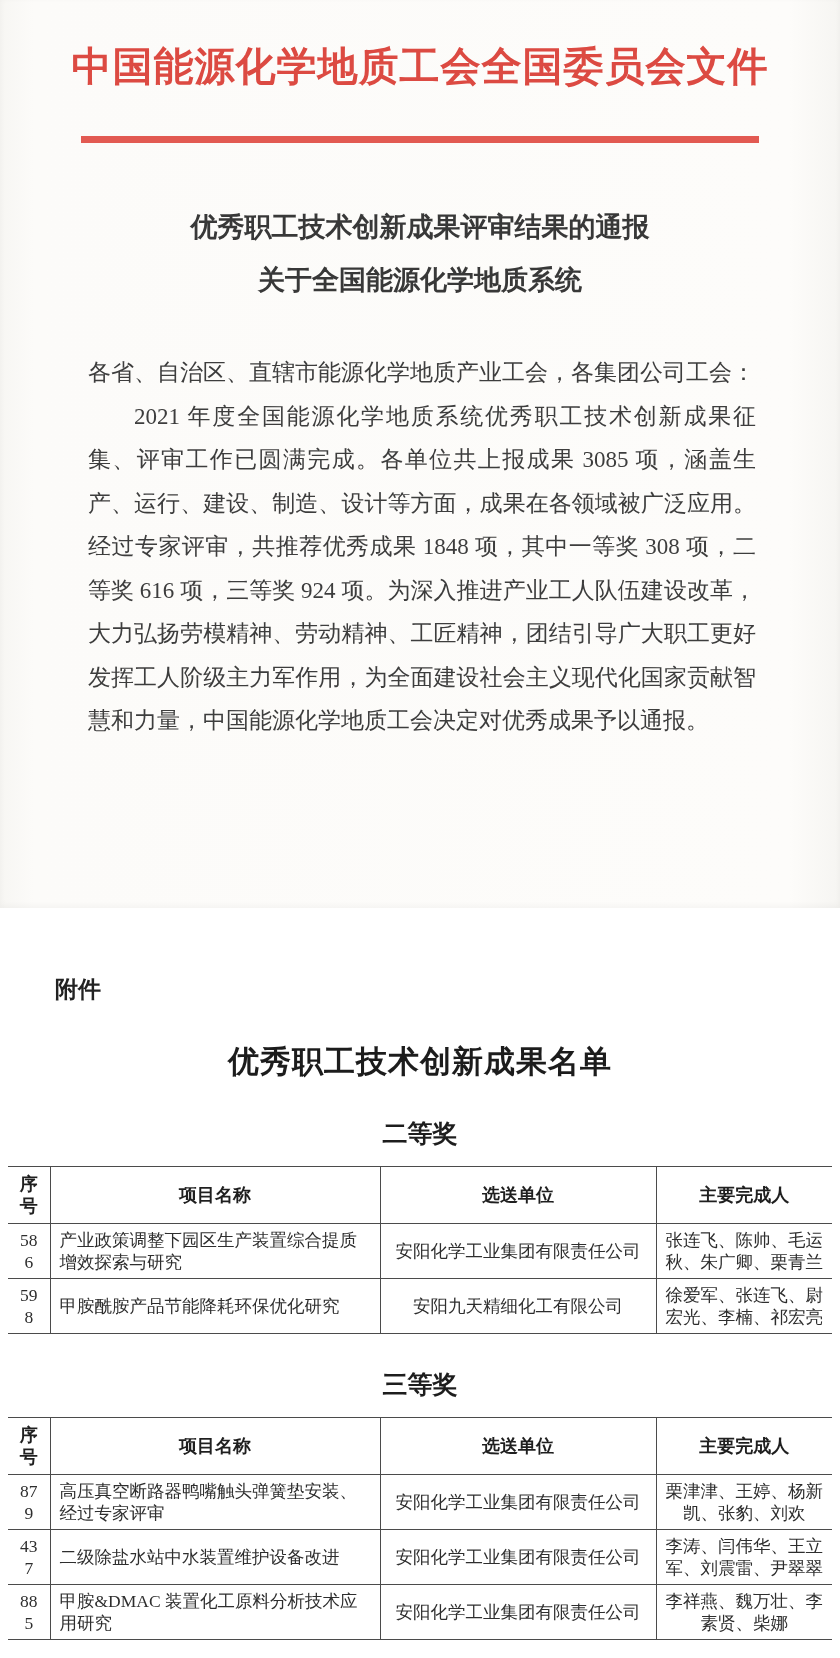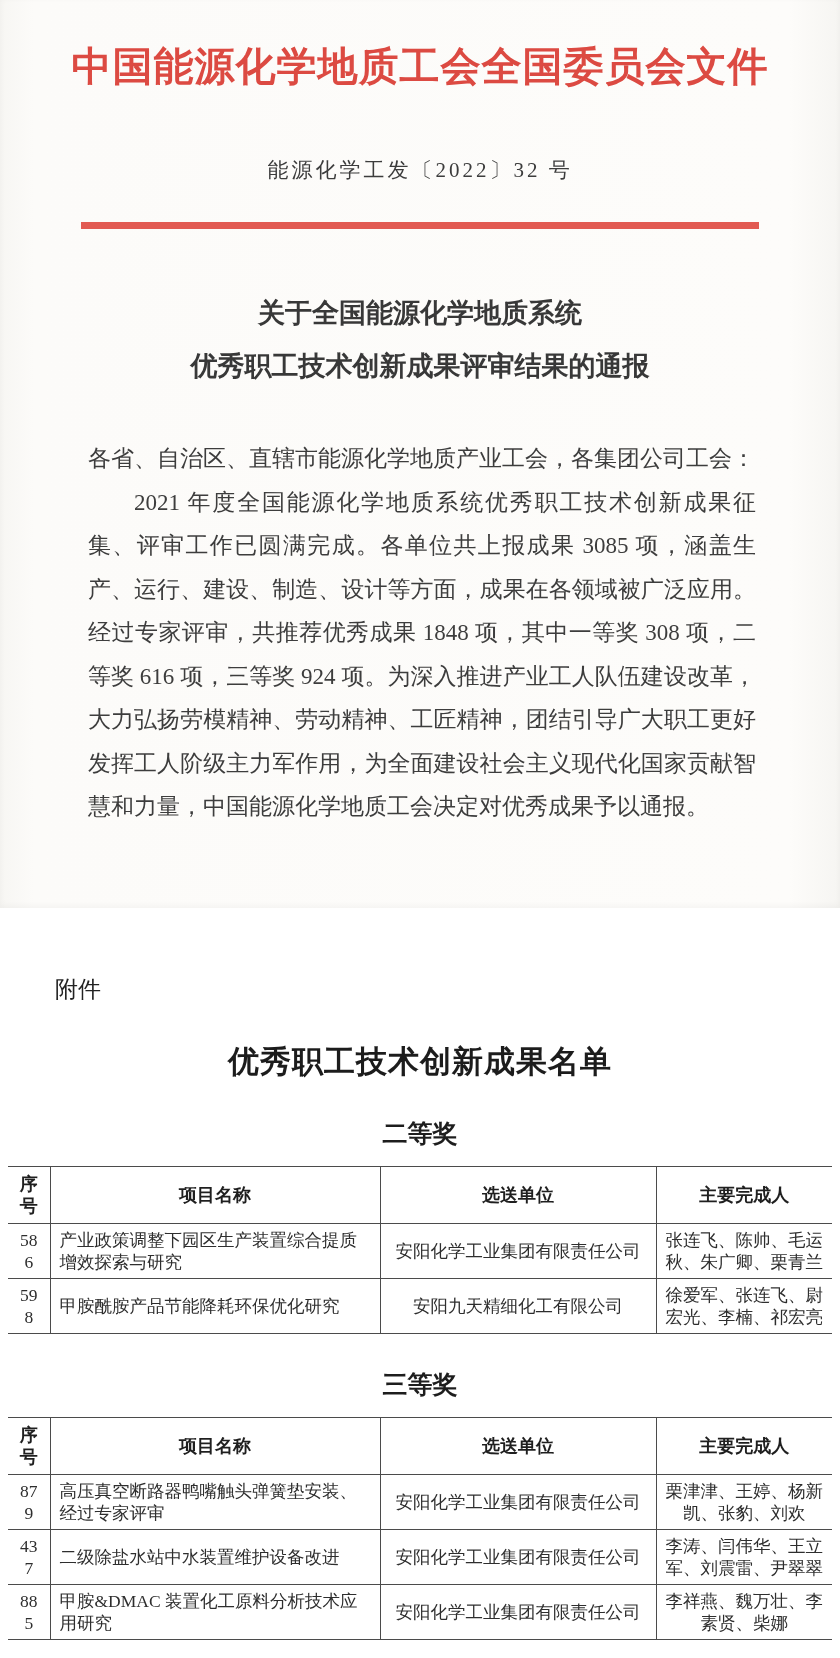--- a/index.html
+++ b/index.html
@@ -66,21 +66,21 @@
   .doc-body .para { text-indent: 2em; }
 
   
   .attachment {
     background: #ffffff;
     padding-top: 66px;
   }
   .attach-label {
     margin-left: 55px;
     font-size: 23px;
-    font-weight: normal;
+    font-weight: bold;
     color: #222;
   }
   .attach-title {
     margin-top: 36px;
     text-align: center;
     font-size: 31px;
     font-weight: bold;
     color: #1c1c1c;
     letter-spacing: 1px;
   }
@@ -129,27 +129,26 @@
   td.col3 { text-align: center; padding-right: 4px; }
 </style>
 </head>
 <body>
 
 <div class="canvas">
 
   <section class="scan-page">
     <h1 class="masthead" style="color: rgb(220, 74, 66);">中国能源化学地质工会全国委员会文件</h1>
 
-    <div class="doc-number">能源化学工发〔2022〕32 号</div>
 
     <div class="red-rule" style="border-color: rgb(226, 90, 82);"></div>
 
     <h2 class="doc-title">
+      <div>优秀职工技术创新成果评审结果的通报</div>
       <div>关于全国能源化学地质系统</div>
-      <div>优秀职工技术创新成果评审结果的通报</div>
     </h2>
 
     <div class="doc-body">
       <p class="salutation">各省、自治区、直辖市能源化学地质产业工会，各集团公司工会：</p>
       <p class="para">2021 年度全国能源化学地质系统优秀职工技术创新成果征集、评审工作已圆满完成。各单位共上报成果 3085 项，涵盖生产、运行、建设、制造、设计等方面，成果在各领域被广泛应用。经过专家评审，共推荐优秀成果 1848 项，其中一等奖 308 项，二等奖 616 项，三等奖 924 项。为深入推进产业工人队伍建设改革，大力弘扬劳模精神、劳动精神、工匠精神，团结引导广大职工更好发挥工人阶级主力军作用，为全面建设社会主义现代化国家贡献智慧和力量，中国能源化学地质工会决定对优秀成果予以通报。</p>
     </div>
   </section>
 
   <section class="attachment">
     <div class="attach-label">附件</div>

